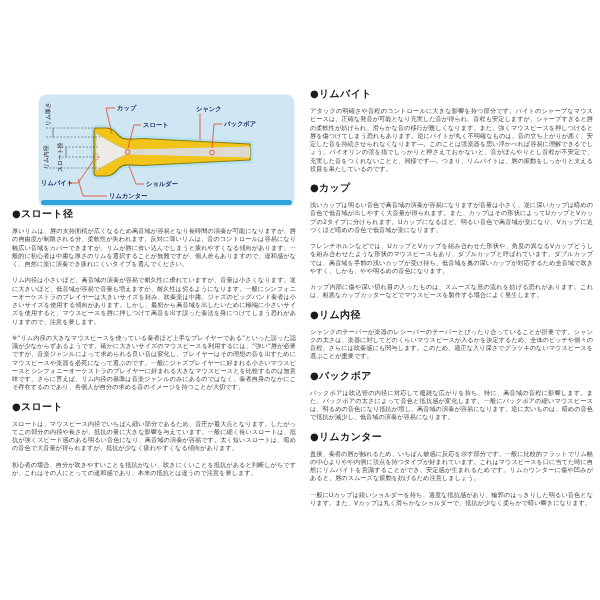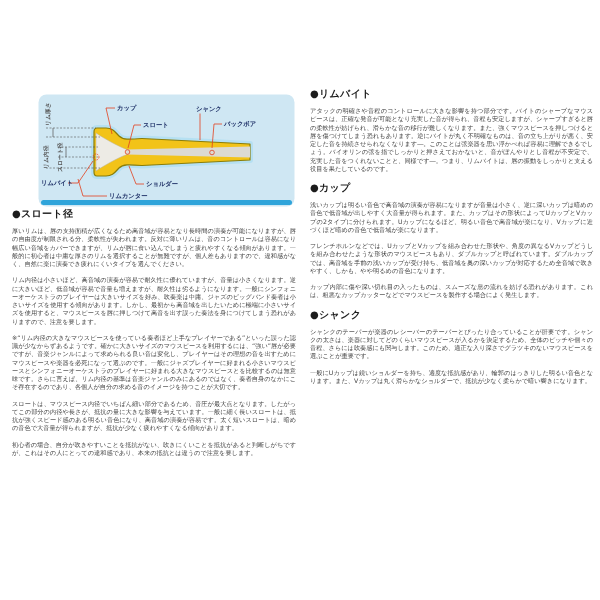--- a/index.html
+++ b/index.html
@@ -92,44 +92,53 @@
       <h3 class="sec-title">●スロート径</h3>
       <p class="body-p">厚いリムは、唇の支持面積が広くなるため高音域が容易となり長時間の演奏が可能になりますが、唇の自由度が制限される分、柔軟性が失われます。反対に薄いリムは、音のコントロールは容易になり幅広い音域をカバーできますが、リムが唇に食い込んでしまうと疲れやすくなる傾向があります。一般的に初心者は中庸な厚さのリムを選択することが無難ですが、個人差もありますので、違和感がなく、自然に楽に演奏でき疲れにくいタイプを選んでください。</p>
     </div>
 
     <div class="section">
       <p class="body-p">リム内径は小さいほど、高音域の演奏が容易で耐久性に優れていますが、音量は小さくなります。逆に大きいほど、低音域が容易で音量も増えますが、耐久性は劣るようになります。一般にシンフォニーオーケストラのプレイヤーは大きいサイズを好み、吹奏楽は中庸、ジャズのビッグバンド奏者は小さいサイズを使用する傾向があります。しかし、最初から高音域を出したいために極端に小さいサイズを使用すると、マウスピースを唇に押しつけて高音を出す誤った奏法を身につけてしまう恐れがありますので、注意を要します。</p>
       <p class="body-p">※“リム内径の大きなマウスピースを使っている奏者ほど上手なプレイヤーである”といった誤った認識が少なからずあるようです。確かに大きいサイズのマウスピースを利用するには、“強い”唇が必要ですが、音楽ジャンルによって求められる良い音は変化し、プレイヤーはその理想の音を出すためにマウスピースや楽器を必死になって選ぶのです。一般にジャズプレイヤーに好まれる小さいマウスピースとシンフォニーオーケストラのプレイヤーに好まれる大きなマウスピースとを比較するのは無意味です。さらに言えば、リム内径の基準は音楽ジャンルのみにあるのではなく、奏者自身のなかにこそ存在するのであり、各個人が自分の求める音のイメージを持つことが大切です。</p>
     </div>
 
     <div class="section">
+      <h3 class="sec-title">●スロート</h3>
       <p class="body-p">スロートは、マウスピース内径でいちばん細い部分であるため、音圧が最大点となります。したがってこの部分の内径や長さが、抵抗の量に大きな影響を与えています。一般に細く長いスロートは、抵抗が強くスピード感のある明るい音色になり、高音域の演奏が容易です。太く短いスロートは、暗めの音色で大音量が得られますが、抵抗が少なく疲れやすくなる傾向があります。</p>
       <p class="body-p">初心者の場合、自分が吹きやすいことを抵抗がない、吹きにくいことを抵抗があると判断しがちですが、これはその人にとっての違和感であり、本来の抵抗とは違うので注意を要します。</p>
     </div>
   </div>
 
   <div class="col col-right">
 
     <div class="section">
       <h3 class="sec-title">●リムバイト</h3>
       <p class="body-p">アタックの明確さや音程のコントロールに大きな影響を持つ部分です。バイトのシャープなマウスピースは、正確な発音が可能となり充実した音が得られ、音程も安定しますが、シャープすぎると唇の柔軟性が妨げられ、滑らかな音の移行が難しくなります。また、強くマウスピースを押しつけると唇を傷つけてしまう恐れもあります。逆にバイトが丸く不明確なものは、音の立ち上がりが悪く、安定した音を持続させられなくなります―。このことは弦楽器を思い浮かべれば容易に理解できるでしょう。バイオリンの弦を指でしっかりと押さえておかないと、音がぼんやりとし音程が不安定で、充実した音をつくれないことと、同様です―。つまり、リムバイトは、唇の振動をしっかりと支える役目を果たしているのです。</p>
     </div>
 
     <div class="section">
       <h3 class="sec-title">●カップ</h3>
       <p class="body-p">浅いカップは明るい音色で高音域の演奏が容易になりますが音量は小さく、逆に深いカップは暗めの音色で低音域が出しやすく大音量が得られます。また、カップはその形状によってUカップとVカップの2タイプに分けられます。Uカップになるほど、明るい音色で高音域が楽になり、Vカップに近づくほど暗めの音色で低音域が楽になります。</p>
       <p class="body-p">フレンチホルンなどでは、UカップとVカップを組み合わせた形状や、角度の異なるVカップどうしを組み合わせたような形状のマウスピースもあり、ダブルカップと呼ばれています。ダブルカップでは、高音域を手前の浅いカップが受け持ち、低音域を奥の深いカップが対応するため全音域で吹きやすく、しかも、やや明るめの音色になります。</p>
       <p class="body-p">カップ内部に傷や深い切れ目の入ったものは、スムーズな息の流れを妨げる恐れがあります。これは、粗悪なカップカッターなどでマウスピースを製作する場合によく発生します。</p>
     </div>
 
     <div class="section">
-      <h3 class="sec-title">●シャンク</h3>
+      <h3 class="sec-title">●リム内径</h3>
       <p class="body-p">シャンクのテーパーが楽器のレシーバーのテーパーとぴったり合っていることが肝要です。シャンクの太さは、楽器に対してどのくらいマウスピースが入るかを決定するため、全体のピッチや個々の音程、さらには吹奏感にも関与します。このため、適正な入り深さでグラツキのないマウスピースを選ぶことが重要です。</p>
     </div>
 
+    <div class="section">
+      <h3 class="sec-title">●バックボア</h3>
+      <p class="body-p">バックボアは吹込管の内径に対応して複雑な広がりを持ち、特に、高音域の音程に影響します。また、バックボアの太さによって音色と抵抗感が変化します。一般にバックボアの細いマウスピースは、明るめの音色になり抵抗が増し、高音域の演奏が容易になります。逆に太いものは、暗めの音色で抵抗が減少し、低音域の演奏が容易になります。</p>
+    </div>
 
+    <div class="section">
+      <h3 class="sec-title">●リムカンター</h3>
+      <p class="body-p">直接、奏者の唇が触れるため、いちばん敏感に反応を示す部分です。一般に比較的フラットでリム幅の中心よりやや内側に頂点を持つタイプが好まれています。これはマウスピースを口に当てた時に自然にリムバイトを意識することができ、安定感が生まれるためです。リムカウンターに傷や凹みがあると、唇のスムーズな振動を妨げるため注意しましょう。</p>
+    </div>
 
     <div class="section">
       <p class="body-p">一般にUカップは鋭いショルダーを持ち、適度な抵抗感があり、輪郭のはっきりした明るい音色となります。また、Vカップは丸く滑らかなショルダーで、抵抗が少なく柔らかで暗い響きになります。</p>
     </div>
   </div>
 
 </div>
 
 </body></html>

